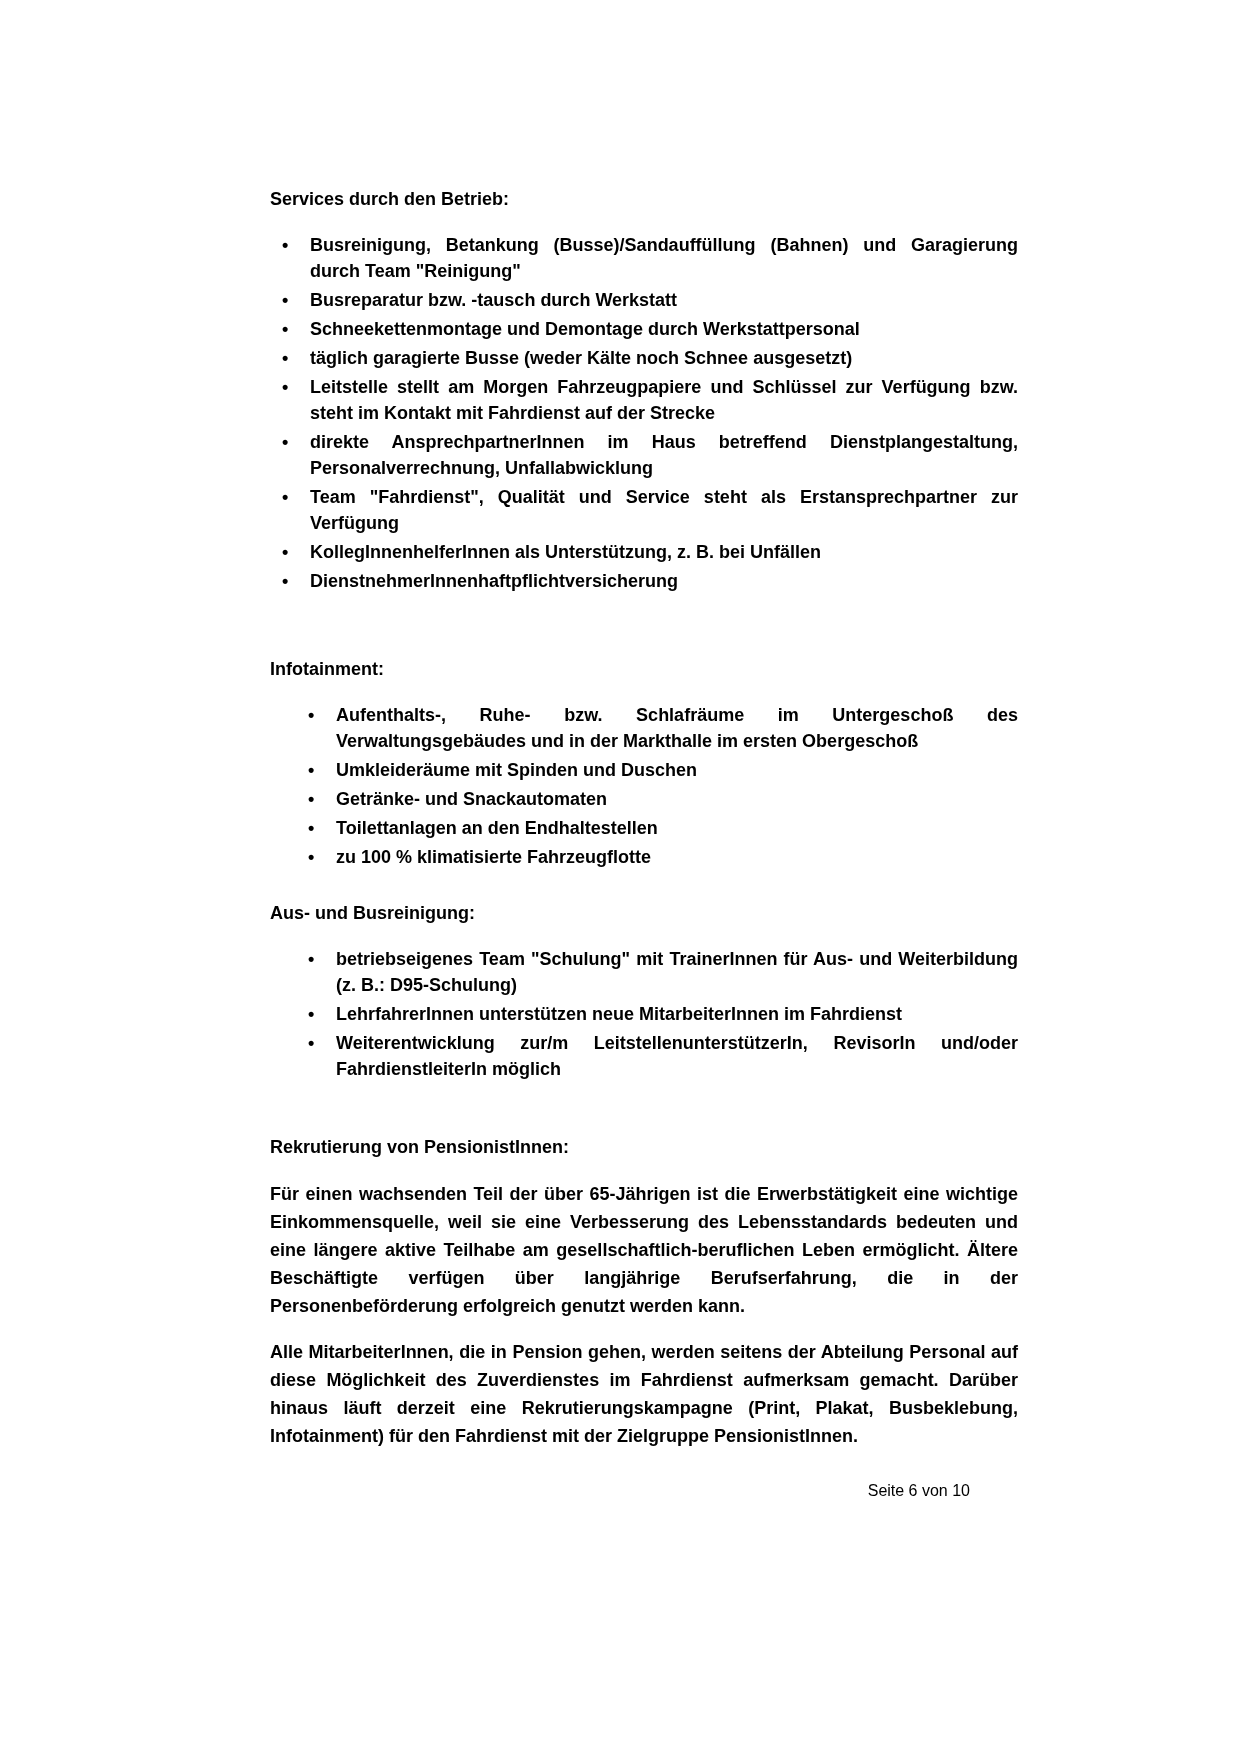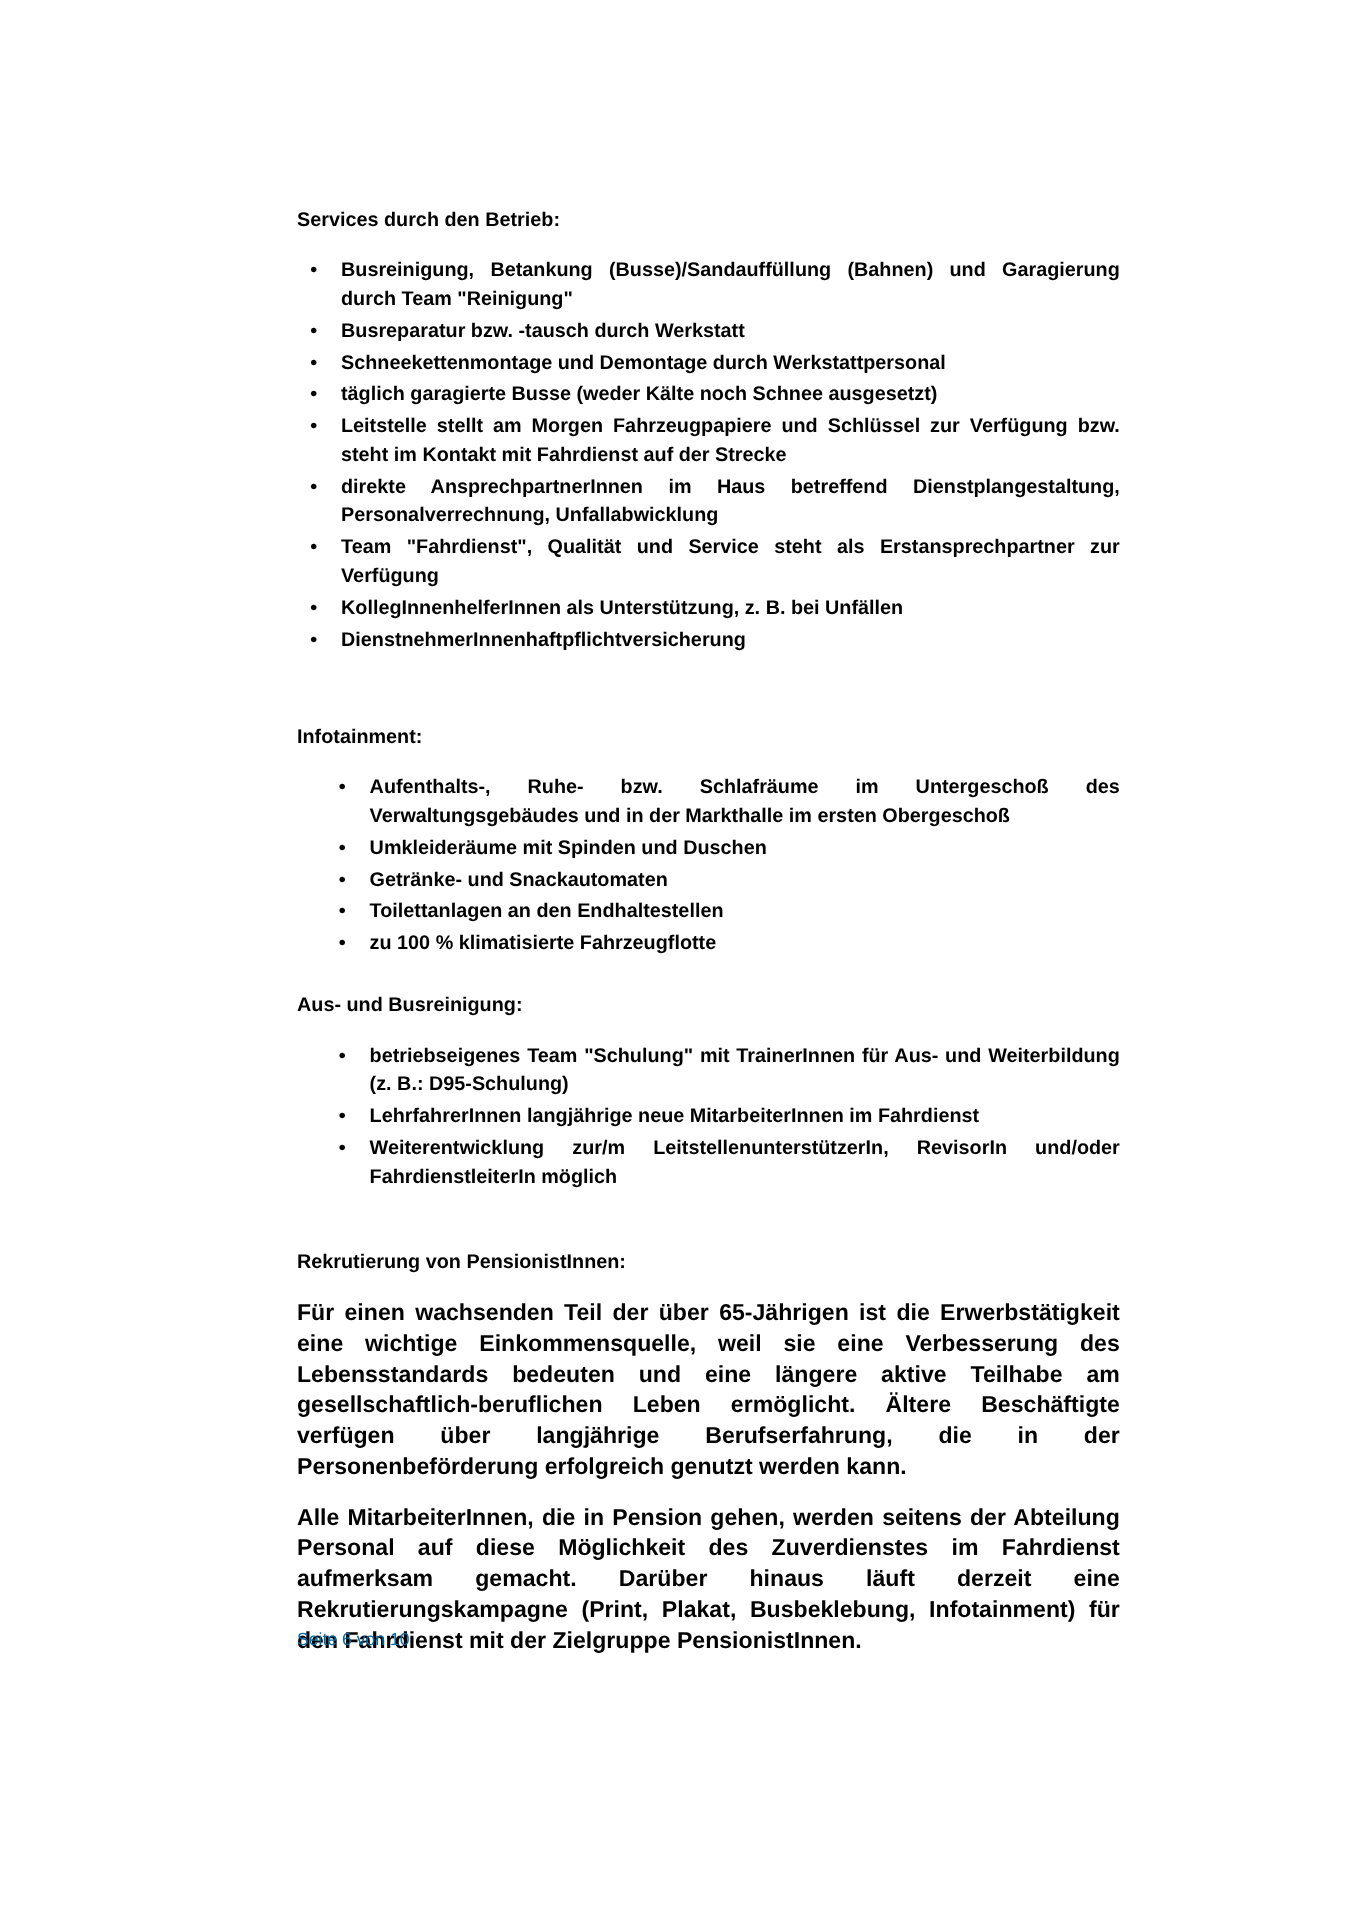--- a/index.html
+++ b/index.html
@@ -43,35 +43,35 @@
     content: "\2022";
     position: absolute;
     left: 12px;
     top: 0;
   }
   .level-2 { margin-left: 26px; }
   .gap-infra    { margin-top: 62px; }
   .gap-training { margin-top: 30px; }
   .gap-recruit  { margin-top: 52px; }
   .body-par {
-    font-size: 21px;
+    font-size: 18px;
     font-weight: bold;
     line-height: 28px;
     text-align: justify;
     margin: 0 0 18px 0;
   }
   .footer {
     position: absolute;
     left: 270px;
     top: 1482px;
     width: 700px;
-    text-align: left;
+    text-align: right;
     font-size: 16px;
     font-weight: normal;
-    color: #0369a1;
+    color: #000000;
   }
 </style>
 </head>
 <body>
 
 <div class="page">
   <div class="content">
 
     <h2 class="heading">Services durch den Betrieb:</h2>
     <ul class="bullet-list level-1">
@@ -91,21 +91,21 @@
       <li>Aufenthalts-, Ruhe- bzw. Schlafräume im Untergeschoß des Verwaltungsgebäudes und in der Markthalle im ersten Obergeschoß</li>
       <li>Umkleideräume mit Spinden und Duschen</li>
       <li>Getränke- und Snackautomaten</li>
       <li>Toilettanlagen an den Endhaltestellen</li>
       <li>zu 100 % klimatisierte Fahrzeugflotte</li>
     </ul>
 
     <h2 class="heading gap-training">Aus- und Busreinigung:</h2>
     <ul class="bullet-list level-2">
       <li>betriebseigenes Team "Schulung" mit TrainerInnen für Aus- und Weiterbildung (z. B.: D95-Schulung)</li>
-      <li>LehrfahrerInnen langjährige neue MitarbeiterInnen im Fahrdienst</li>
+      <li>LehrfahrerInnen unterstützen neue MitarbeiterInnen im Fahrdienst</li>
       <li>Weiterentwicklung zur/m LeitstellenunterstützerIn, RevisorIn und/oder FahrdienstleiterIn möglich</li>
     </ul>
 
     <h2 class="heading gap-recruit">Rekrutierung von PensionistInnen:</h2>
     <p class="body-par">Für einen wachsenden Teil der über 65-Jährigen ist die Erwerbstätigkeit eine wichtige Einkommensquelle, weil sie eine Verbesserung des Lebensstandards bedeuten und eine längere aktive Teilhabe am gesellschaftlich-beruflichen Leben ermöglicht. Ältere Beschäftigte verfügen über langjährige Berufserfahrung, die in der Personenbeförderung erfolgreich genutzt werden kann.</p>
     <p class="body-par">Alle MitarbeiterInnen, die in Pension gehen, werden seitens der Abteilung Personal auf diese Möglichkeit des Zuverdienstes im Fahrdienst aufmerksam gemacht. Darüber hinaus läuft derzeit eine Rekrutierungskampagne (Print, Plakat, Busbeklebung, Infotainment) für den Fahrdienst mit der Zielgruppe PensionistInnen.</p>
 
   </div>
 
   <div class="footer">Seite 6 von 10</div>

